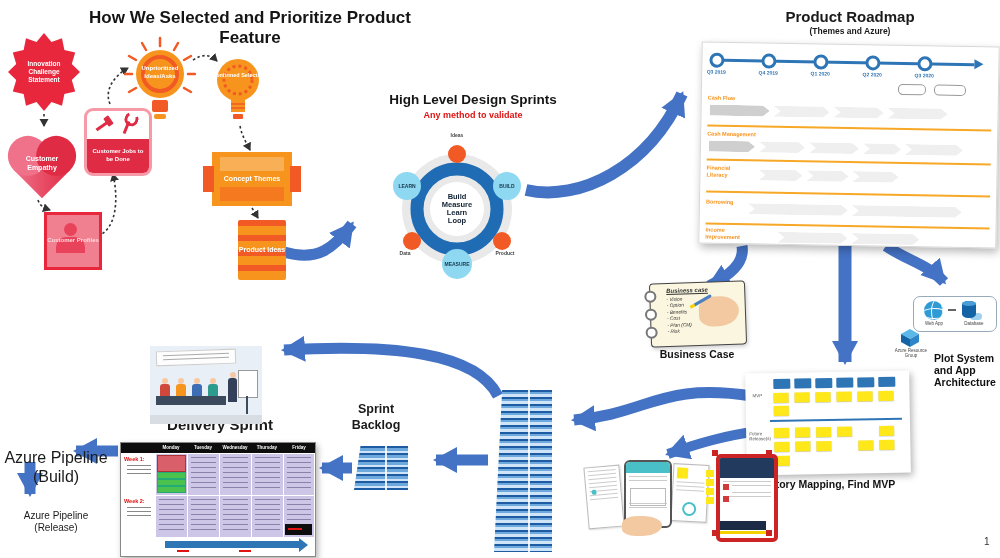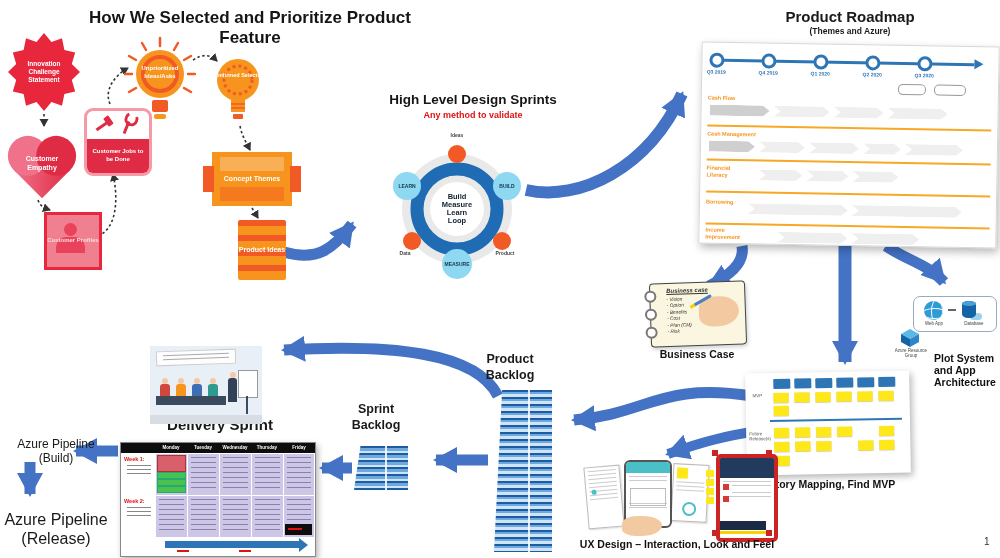--- a/index.html
+++ b/index.html
@@ -425,23 +425,21 @@
     <div class="abs" style="left:3px;top:38px;width:6px;height:6px;background:#d03a3a"></div>
     <div class="skline" style="margin-left:12px;margin-top:6px"></div>
     <div class="skline"></div>
     <div class="abs" style="left:0;bottom:8px;width:46px;height:9px;background:#1b2b45"></div>
     <div class="abs" style="left:0;bottom:4px;width:46px;height:3px;background:#f5d100"></div>
   </div>
   <div class="corner" style="left:712px;top:450px;z-index:6"></div>
   <div class="corner" style="left:766px;top:450px;z-index:6"></div>
   <div class="corner" style="left:712px;top:530px;z-index:6"></div>
   <div class="corner" style="left:766px;top:530px;z-index:6"></div>
-  <div class="abs caption ctr" style="left:577px;top:538px;width:200px;z-index:6">UX Design – Interaction, Look and Feel</div>
-
-  <div class="abs ctr bold" style="left:468px;top:352px;width:84px;font-size:12.5px;line-height:1.25;z-index:4">Product Backlog</div>
+
   <div class="abs stack big" style="left:494px;top:390px;width:58px;height:162px;z-index:3"></div>
 
   <div class="abs ctr bold" style="left:338px;top:402px;width:76px;font-size:12.5px;line-height:1.25;z-index:4">Sprint Backlog</div>
   <div class="abs stack small" style="left:354px;top:446px;width:54px;height:44px;z-index:3"></div>
 
   <div class="abs ctr bold" style="left:128px;top:416px;width:184px;font-size:15px;z-index:4">Delivery Sprint</div>
   <div class="abs dboard" style="left:120px;top:442px;width:194px;height:113px;z-index:4">
     <div class="db-header">
       <div class="db-side-h"></div>
       <div class="db-day">Monday</div>
@@ -498,22 +496,22 @@
       <div class="fill"></div>
       <div class="cell-black" style="left:1px;top:28px">
           <i></i>
         </div>
     </div>
     <div class="db-arrow" style="left:44px;top:98px;width:134px"></div>
     <div class="redtick" style="left:56px;top:107px"></div>
     <div class="redtick" style="left:118px;top:107px"></div>
   </div>
 
-  <div class="abs ctr" style="left:2px;top:437px;width:108px;font-size:12px;line-height:1.2;z-index:4">Azure Pipeline (Build)</div>
-  <div class="abs ctr" style="left:2px;top:510px;width:108px;font-size:16px;line-height:1.2;z-index:4">Azure Pipeline (Release)</div>
+  <div class="abs ctr" style="left:2px;top:448px;width:108px;font-size:16px;line-height:1.2;z-index:4">Azure Pipeline (Build)</div>
+  <div class="abs ctr" style="left:2px;top:510px;width:108px;font-size:10px;line-height:1.2;z-index:4">Azure Pipeline (Release)</div>
 
 
   <div class="abs meet" style="left:150px;top:346px;width:112px;height:78px;z-index:4">
     <div class="banner">
         <i></i>
         <i></i>
       </div>
     <div class="person-head" style="left:12px;top:32px"></div>
     <div class="person-body" style="left:10px;top:38px;background:#d0483c"></div>
     <div class="person-head" style="left:28px;top:32px"></div>

